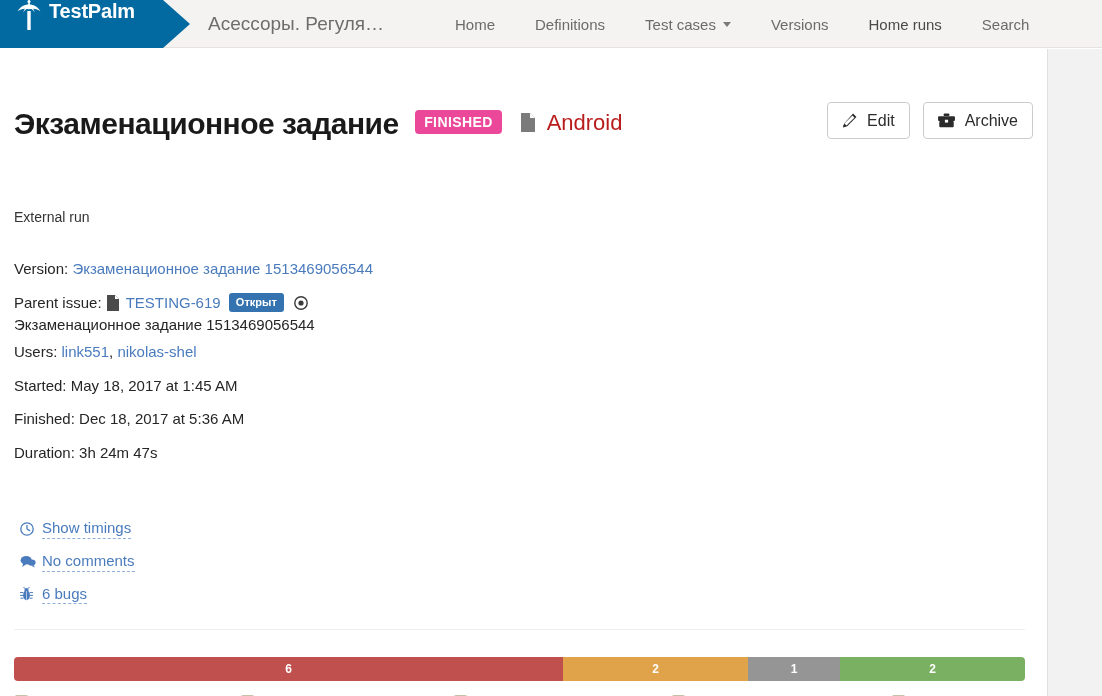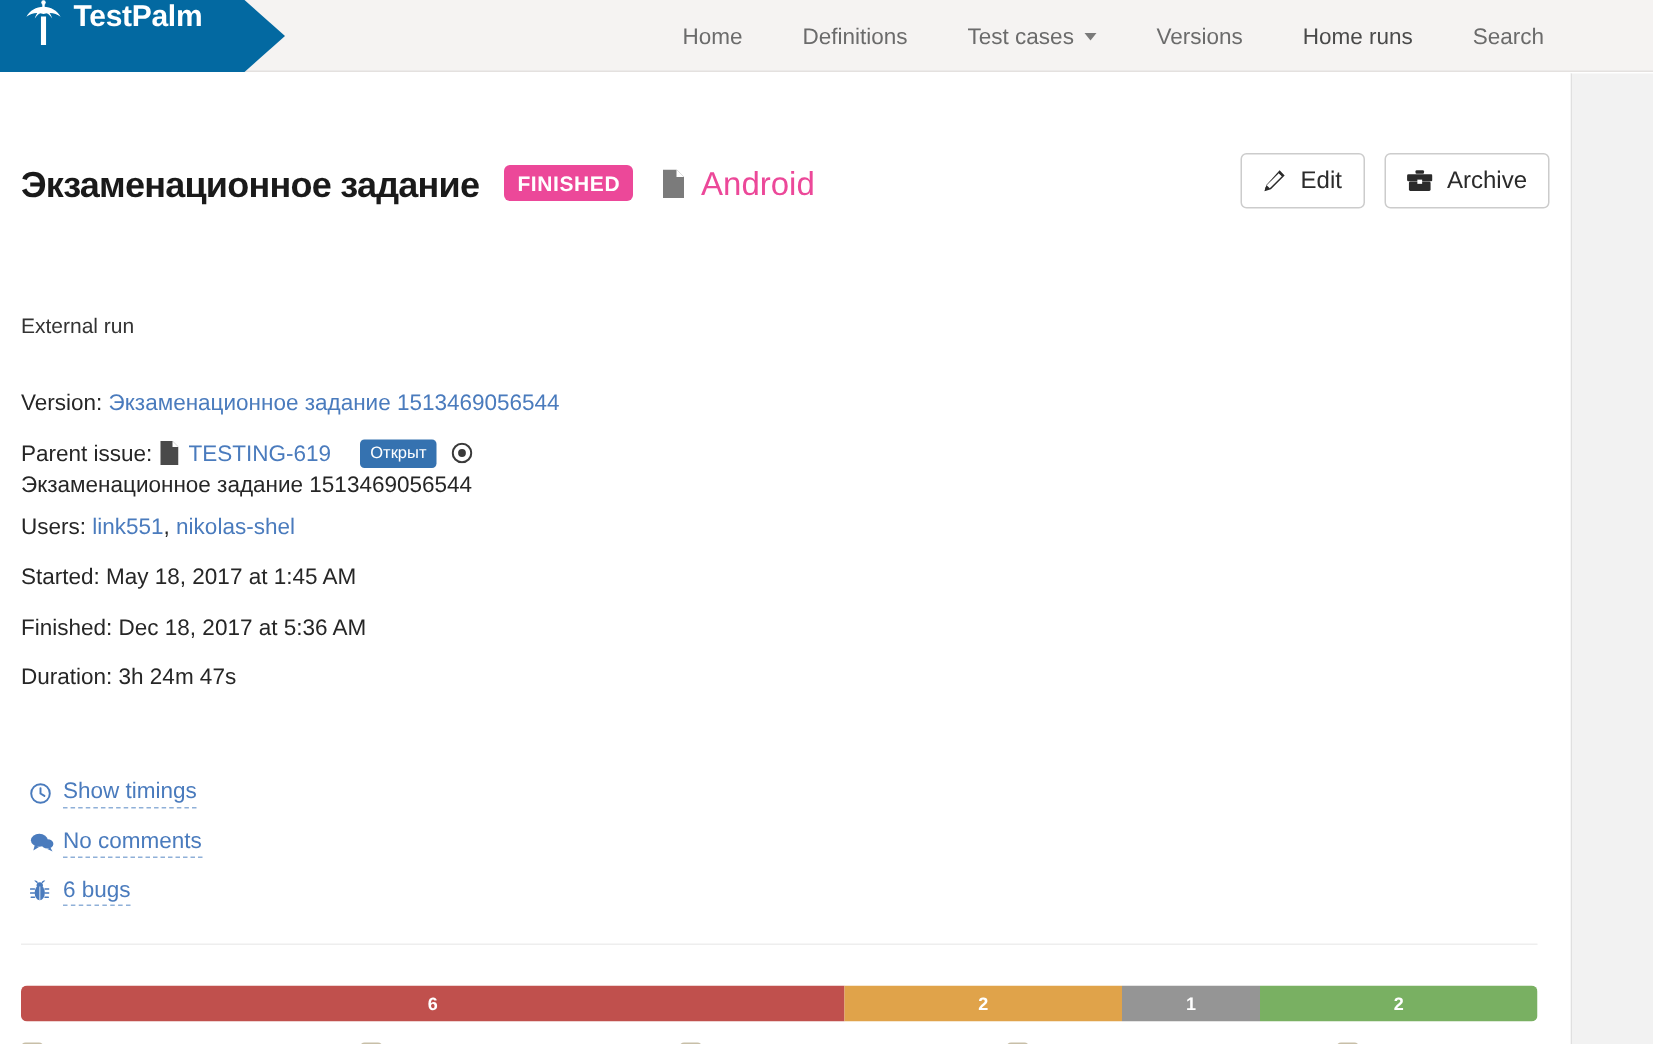--- a/index.html
+++ b/index.html
@@ -115,21 +115,21 @@
   }
 
   .title-row {
     position: absolute;
     left: 14px;
     top: 52px;
     right: 14px;
     height: 46px;
   }
   .page-title {
-    font-size: 24px;
+    font-size: 30px;
     font-weight: bold;
     color: #1a1a1a;
     line-height: 46px;
     letter-spacing: -0.5px;
     display: inline-block;
     vertical-align: middle;
   }
   .status-badge {
     display: inline-block;
     vertical-align: middle;
@@ -151,21 +151,21 @@
   }
   .doc-icon {
     display: inline-block;
     vertical-align: middle;
     width: 15px; height: 19px;
   }
   .platform-name {
     display: inline-block;
     vertical-align: middle;
     font-size: 22px;
-    color: #ec4899;
+    color: #b91c1c;
     margin-left: 7px;
   }
 
   .action-buttons {
     position: absolute;
     right: 14px;
     top: 53px;
     display: flex;
     gap: 13px;
   }
@@ -203,25 +203,25 @@
     color: #262626;
   }
   .meta-row { margin-bottom: 14px; line-height: 1.3; }
   .meta-row.tight { margin-bottom: 8px; }
   .lnk { color: #4a7bbd; text-decoration: none; }
   .issue-badge {
     display: inline-block;
     background: #3572b0;
     color: #ffffff;
     font-size: 11px;
-    font-weight: normal;
+    font-weight: bold;
     padding: 2px 7px 3px;
     border-radius: 3px;
     vertical-align: 2px;
-    margin-left: 15px;
+    margin-left: 4px;
   }
   .target-icon {
     display: inline-block;
     vertical-align: middle;
     margin-left: 6px;
     margin-bottom: 2px;
   }
   .file-icon-small {
     display: inline-block;
     vertical-align: middle;
@@ -333,20 +333,21 @@
       <rect x="11.3" y="11" width="3.4" height="19" fill="#ffffff"></rect>
       <path d="M13 2.2 L13 9 M13 4.5 C8 4.5 4 7 1.6 11.2 C4.6 8.8 8.4 8 13 9.3 C17.6 8 21.4 8.8 24.4 11.2 C22 7 18 4.5 13 4.5 Z" fill="#ffffff"></path>
       <path d="M13 5.2 C10.5 6.2 8.3 8.6 7.2 12.4 C8.8 9.8 10.7 8.4 13 8.2 Z" fill="#ffffff"></path>
       <path d="M13 5.2 C15.5 6.2 17.7 8.6 18.8 12.4 C17.2 9.8 15.3 8.4 13 8.2 Z" fill="#ffffff"></path>
       <rect x="12.2" y="0.6" width="1.6" height="5" fill="#ffffff"></rect>
       <circle cx="13" cy="1.6" r="1.5" fill="#ffffff"></circle>
     </svg>
     <span class="brand-name">TestPalm</span>
   </div>
 
+  <div class="project-title">Асессоры. Регуля…</div>
 
   <div class="nav-links">
     <div class="nav-link">
       <span>Home</span>
     </div>
     <div class="nav-link">
       <span>Definitions</span>
     </div>
     <div class="nav-link">
       <span>Test cases</span>

